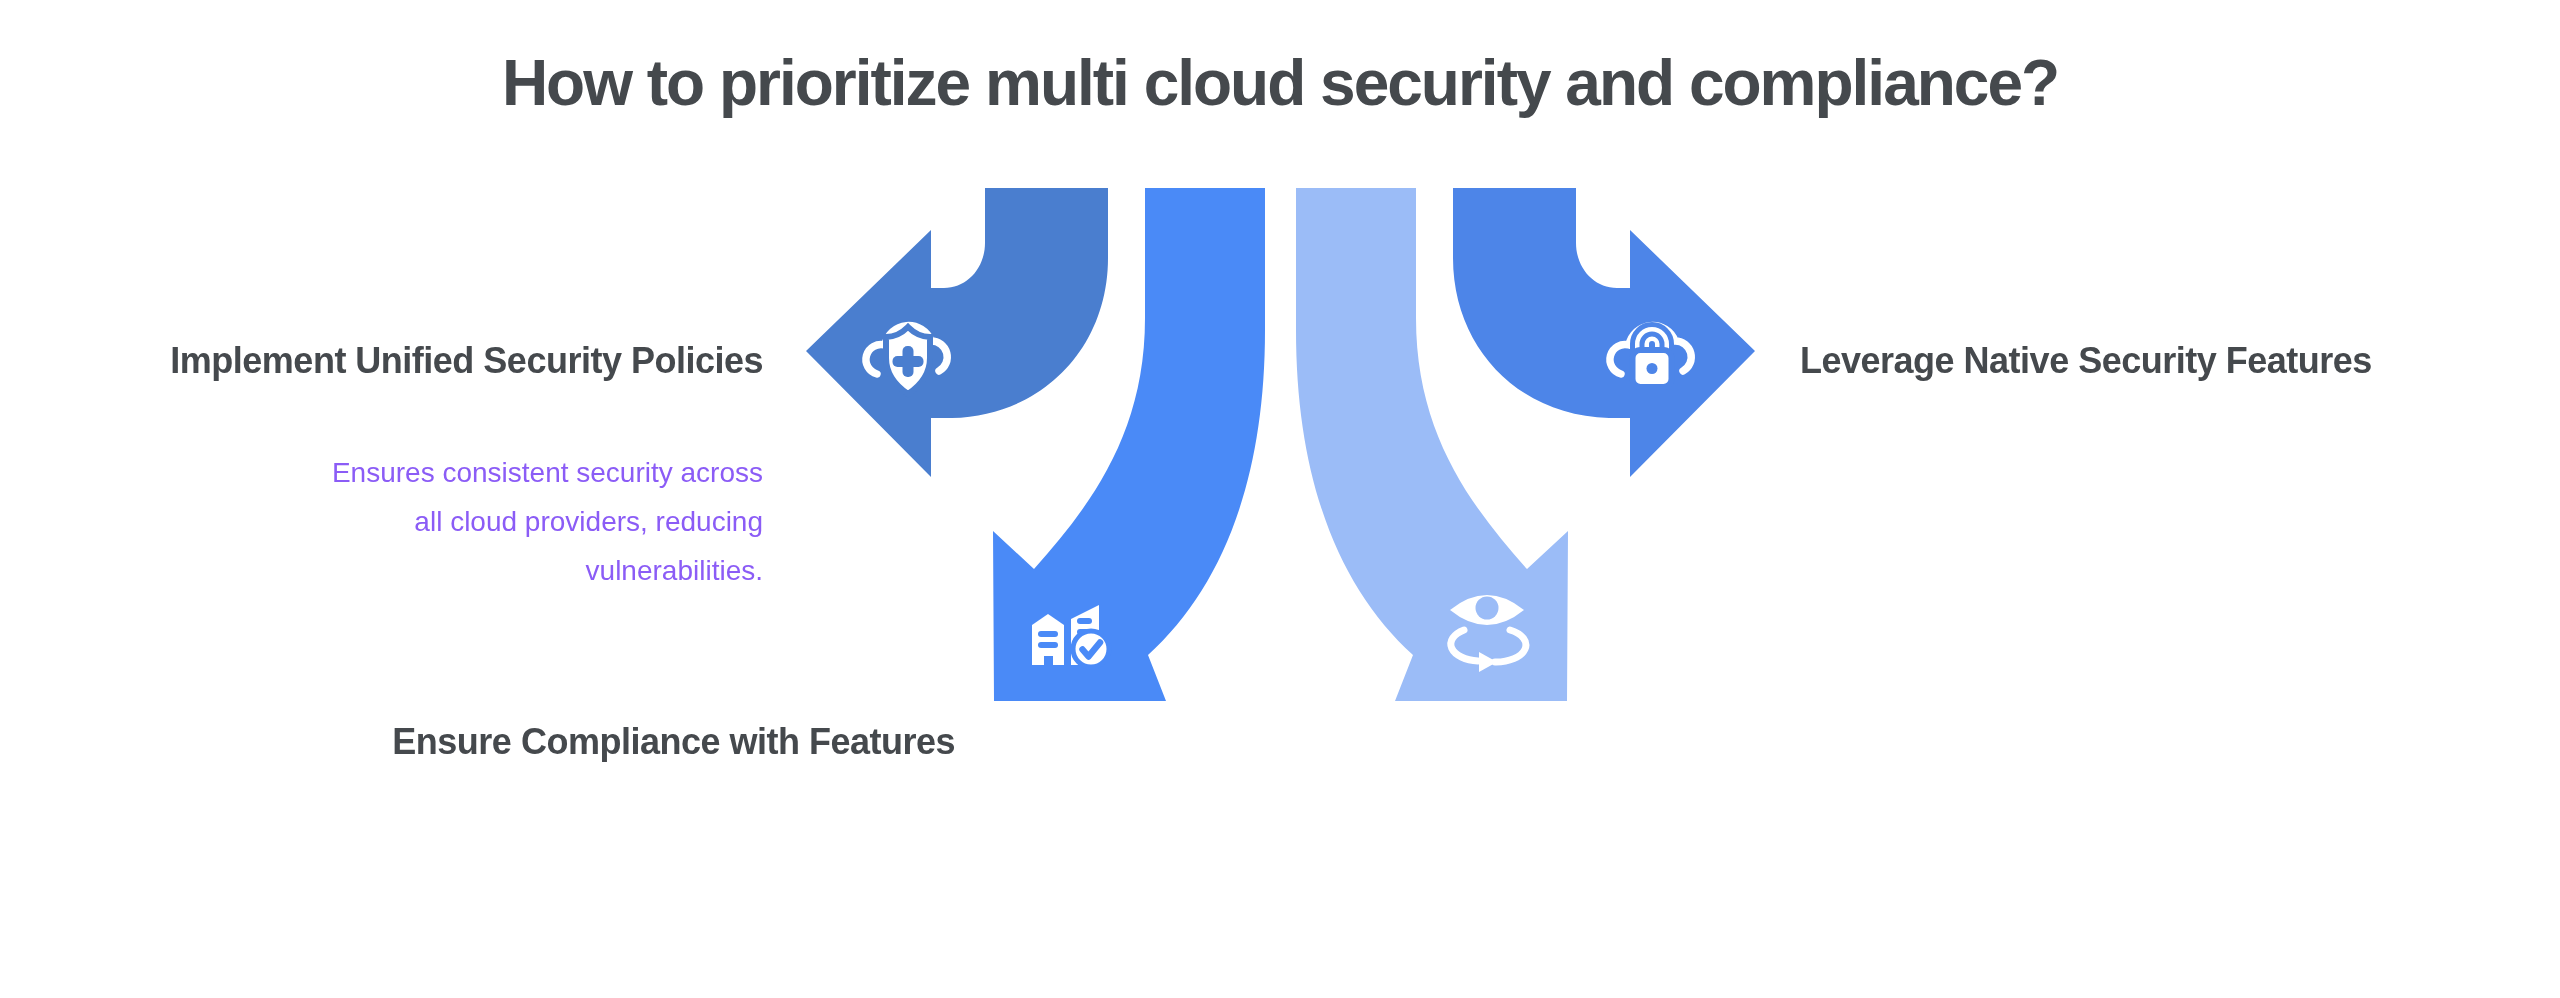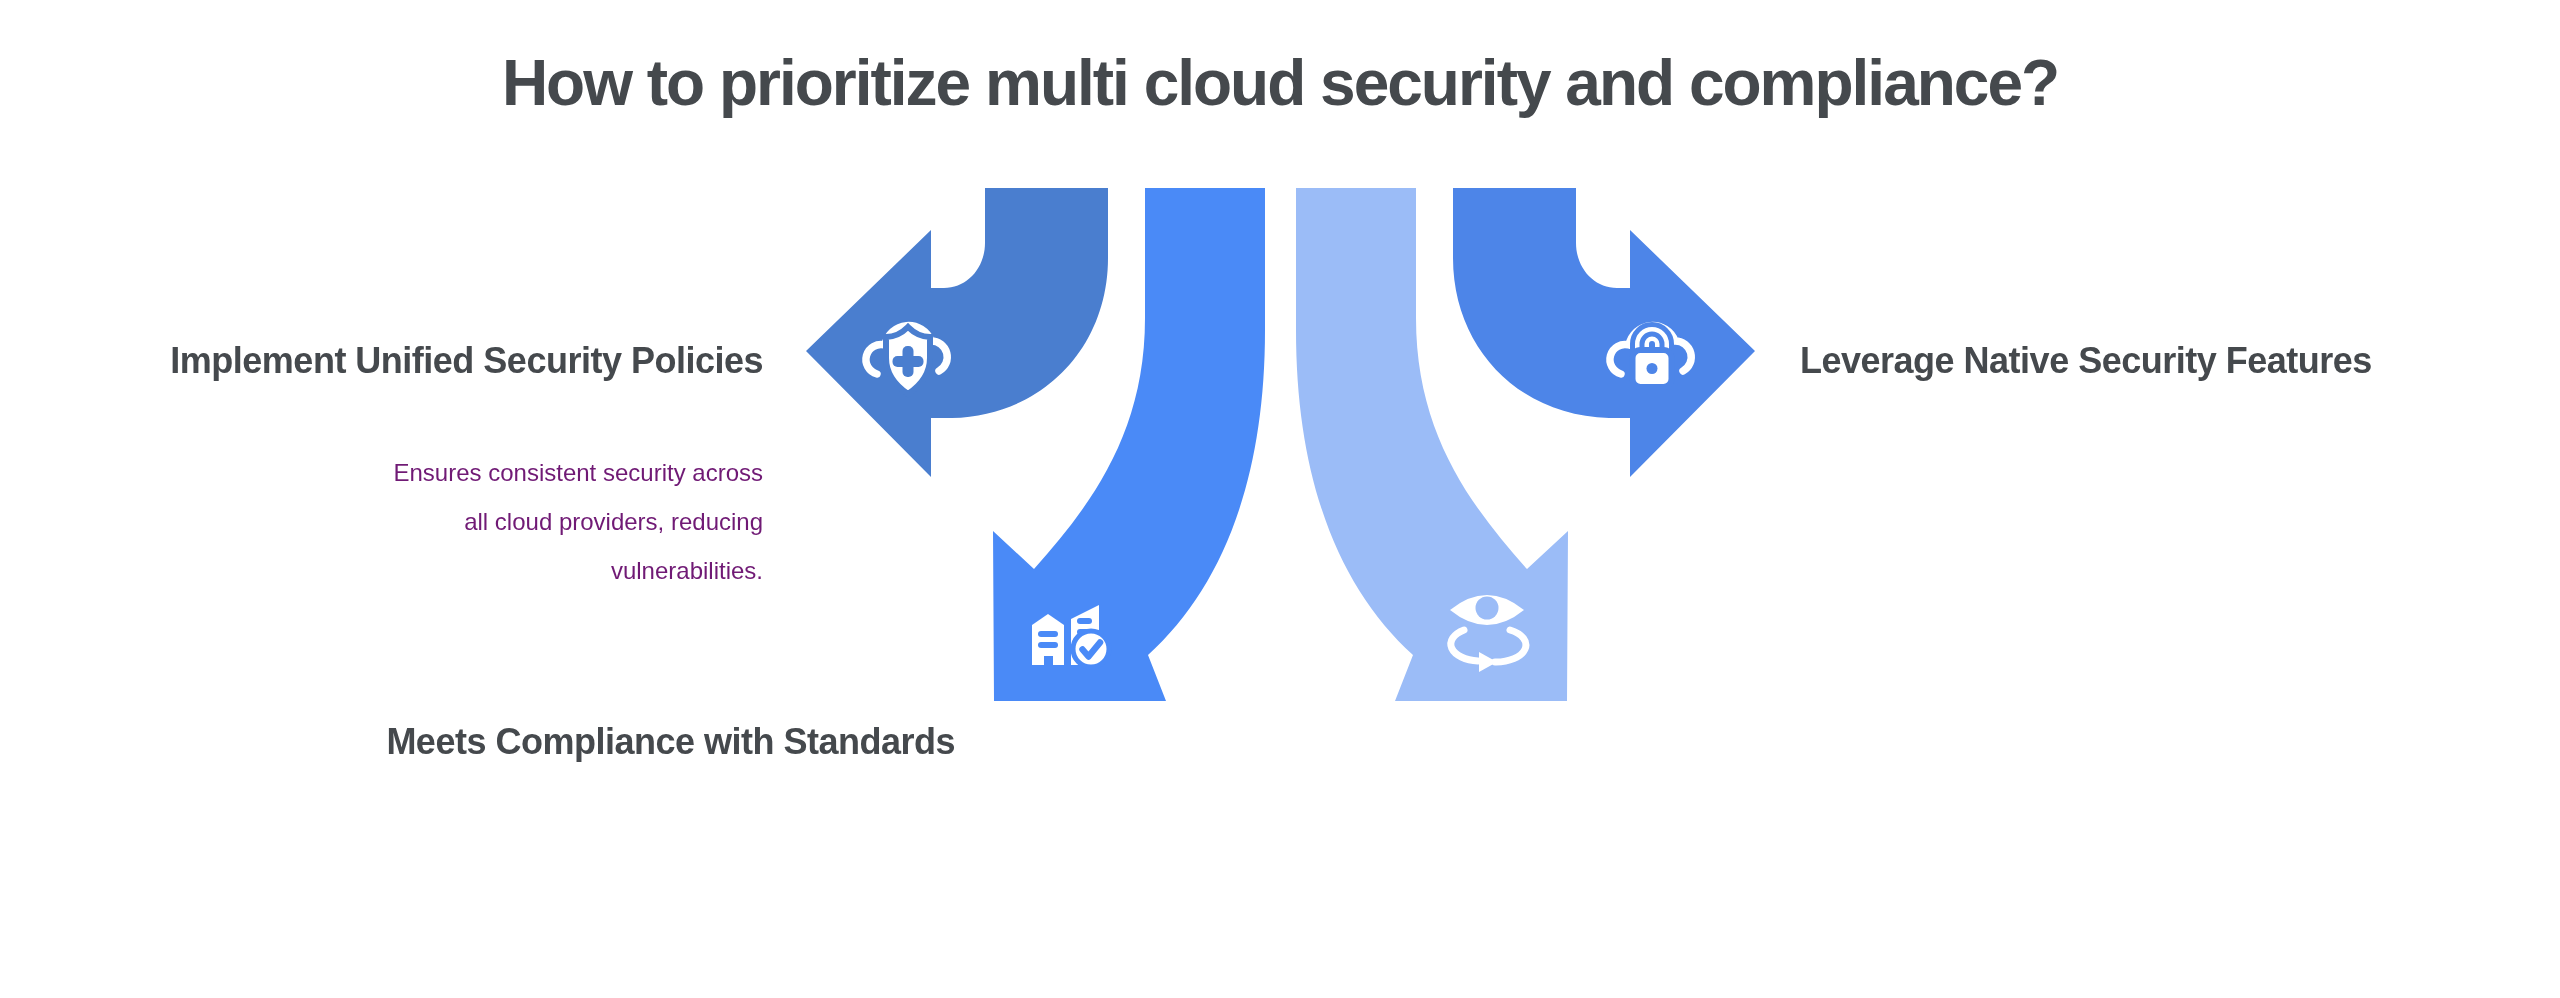--- a/index.html
+++ b/index.html
@@ -54,24 +54,24 @@
     margin: 0 0 48px 0;
     font-size: 36px;
     line-height: 42px;
     font-weight: 700;
     letter-spacing: -0.5px;
     color: #45494d;
     white-space: nowrap;
   }
   .tb p {
     margin: 0;
-    font-size: 24px;
+    font-size: 28px;
     line-height: 49px;
     font-weight: 400;
-    color: #701a75;
+    color: #8b5cf6;
   }
   .tb-b h2 { margin-bottom: 44px; }
   .tb-tl { right: 1797px; top: 322px; text-align: right; }
   .tb-tr { left: 1800px;  top: 322px; text-align: center;  }
   .tb-bl { right: 1605px; top: 703px; text-align: right; }
   .tb-br { left: 1600px;  top: 703px; text-align: left;  }
 </style>
 </head>
 <body>
 
@@ -136,17 +136,17 @@
     <p>Ensures consistent security across
 all cloud providers, reducing
 vulnerabilities.</p>
   </div>
 
   <div class="tb tb-tr">
     <h2>Leverage Native Security Features</h2>
   </div>
 
   <div class="tb tb-b tb-bl">
-    <h2>Meets Compliance with Standards</h2>
+    <h2>Ensure Compliance with Features</h2>
   </div>
 
 
 </div>
 
 </body></html>

